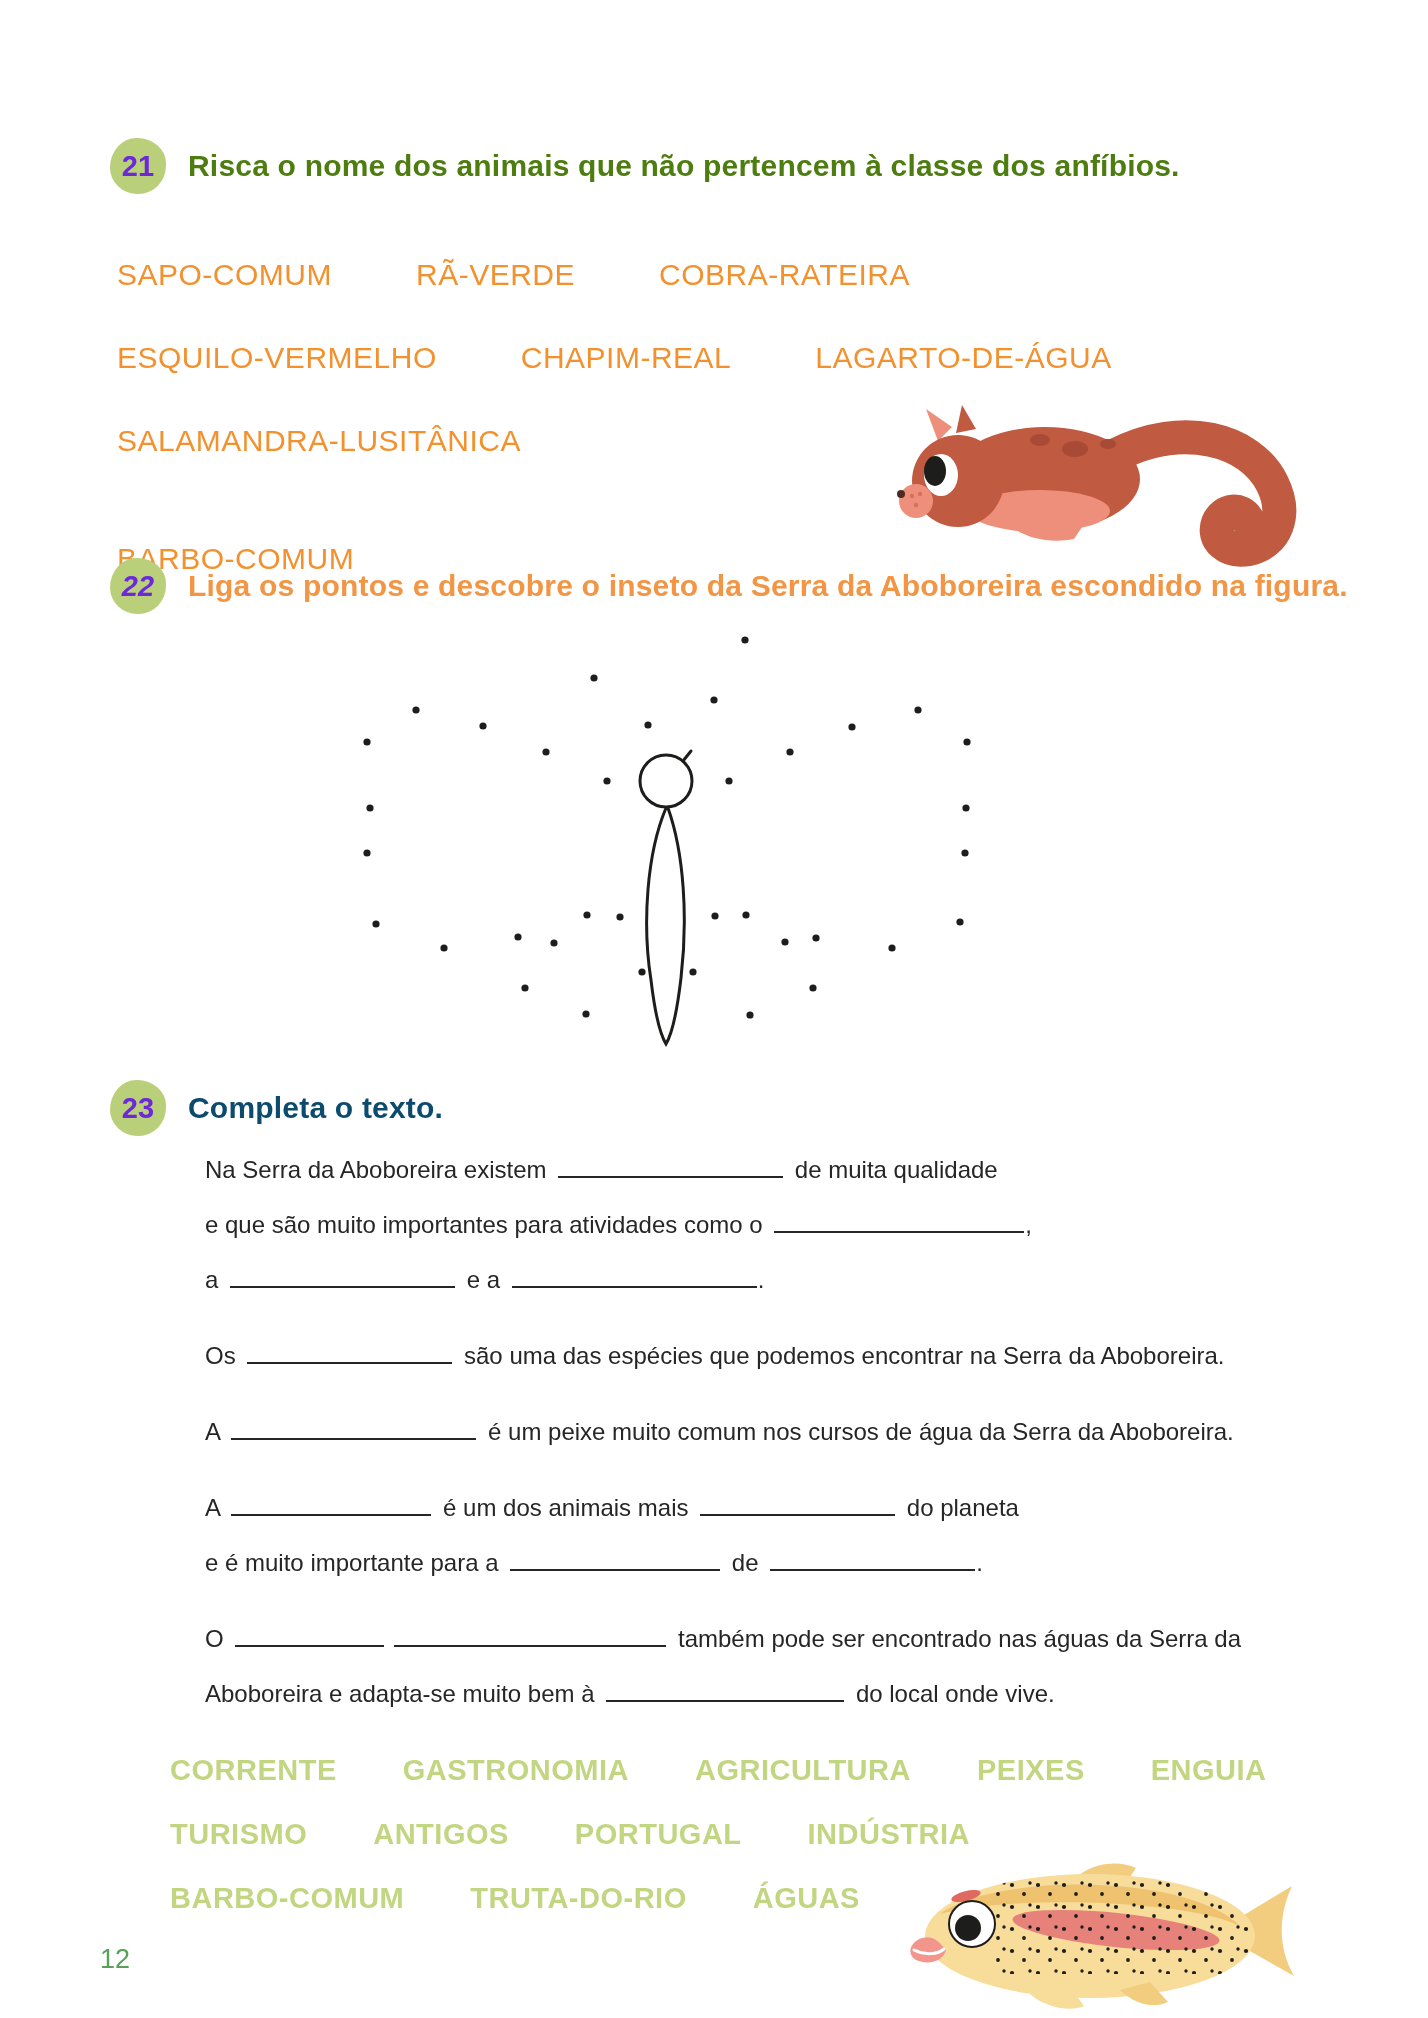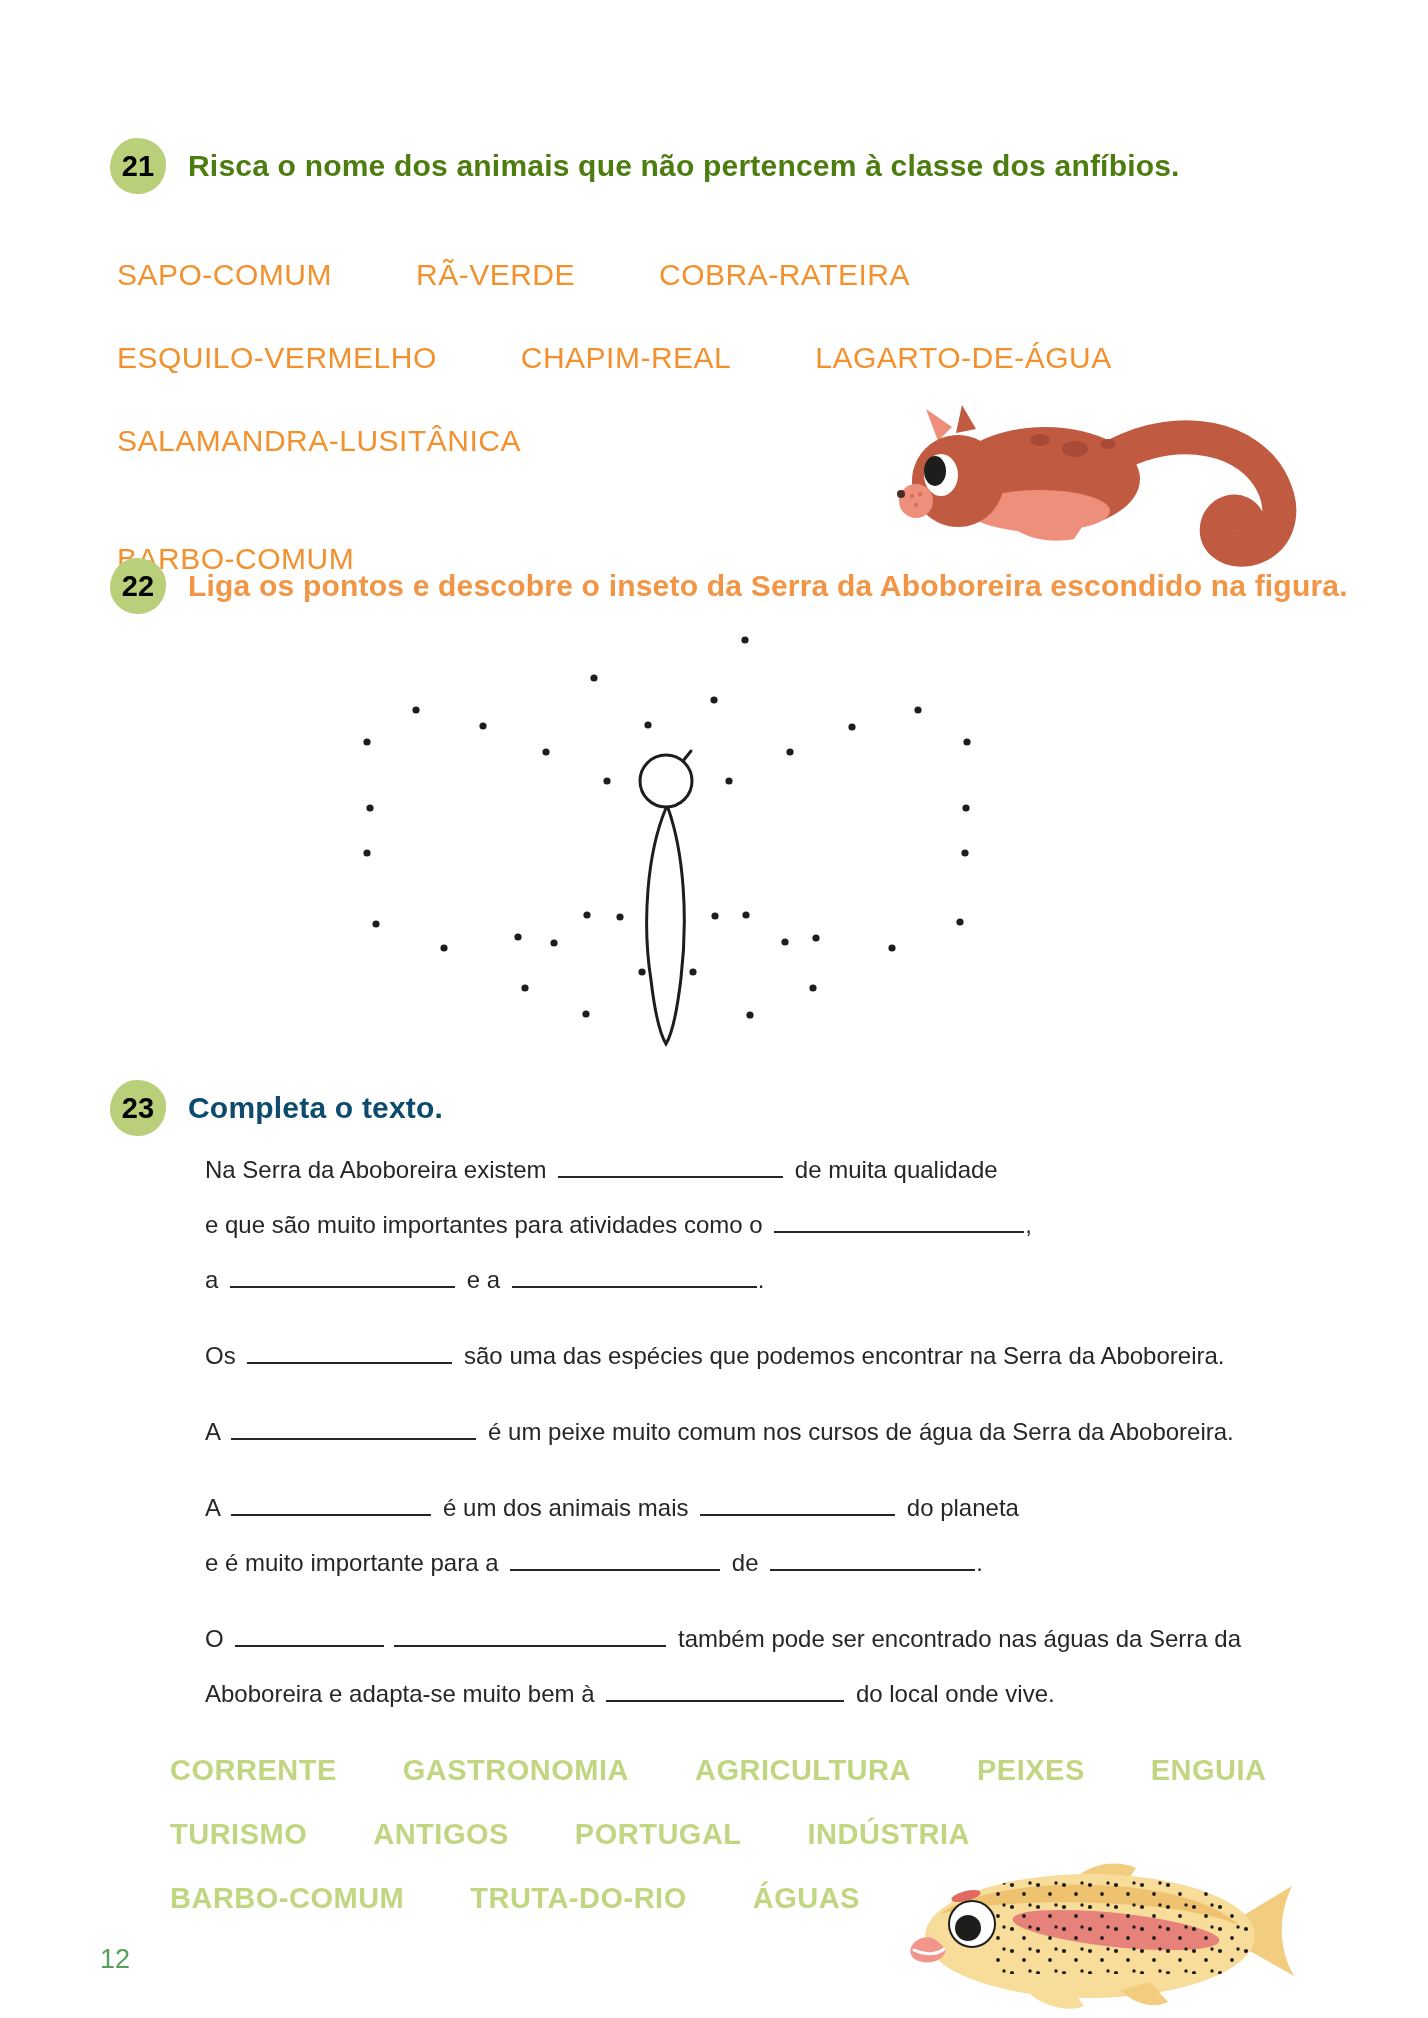--- a/index.html
+++ b/index.html
@@ -5,21 +5,21 @@
   html,body{margin:0;padding:0;background:#ffffff;}
   .page{
     position:relative;width:1428px;height:2018px;margin:0 auto;background:#ffffff;
     font-family:"Liberation Sans",sans-serif;overflow:hidden;
   }
   
   .ex-header{position:absolute;display:flex;align-items:center;gap:22px;}
   .badge{
     width:56px;height:56px;border-radius:48% 52% 50% 50%/54% 46% 52% 48%;
     display:flex;align-items:center;justify-content:center;
-    color:#000000;font-weight:bold;font-size:29px;flex:0 0 auto;
+    color:#6d28d9;font-weight:bold;font-size:29px;flex:0 0 auto;
   }
   .ex-title{font-weight:bold;font-size:30px;letter-spacing:.2px;}
   
   .word-row{position:absolute;left:117px;display:flex;gap:84px;white-space:nowrap;}
   .word-row span{font-weight:normal;font-size:30px;letter-spacing:.5px;}
   
   .dot-figure{position:absolute;left:330px;top:618px;width:680px;height:460px;}
   
   .fill-text{position:absolute;left:205px;top:1142px;width:1100px;font-size:24px;color:#262626;}
   .para{margin:0 0 21px 0;}
@@ -70,21 +70,21 @@
     <ellipse cx="63" cy="92" rx="17" ry="21" fill="#ffffff"></ellipse>
     <ellipse cx="57" cy="88" rx="11" ry="15" fill="#1d1d1b"></ellipse>
     <circle cx="38" cy="118" r="17" fill="#ee8f7c"></circle>
     <circle cx="23" cy="111" r="4" fill="#4a2c22"></circle>
     <circle cx="34" cy="113" r="2.2" fill="#d9705f"></circle>
     <circle cx="42" cy="111" r="2.2" fill="#d9705f"></circle>
     <circle cx="38" cy="122" r="2.2" fill="#d9705f"></circle>
   </svg>
 
   <div class="ex-header" style="left:110px;top:558px;">
-    <div class="badge badge-green" style="background: rgb(185, 207, 122);">22</div>
+    <div class="badge badge-green" style="background: rgb(185, 207, 122); font-style: italic;">22</div>
     <div class="ex-title title-orange" style="color: rgb(242, 149, 68);">Liga os pontos e descobre o inseto da Serra da Aboboreira escondido na figura.</div>
   </div>
 
   <svg class="dot-figure" viewBox="0 0 680 460">
     <circle cx="336" cy="163" r="26" fill="none" stroke="#1d1d1b" stroke-width="3"></circle>
     <line x1="353" y1="143" x2="361" y2="133" stroke="#1d1d1b" stroke-width="3" stroke-linecap="round"></line>
     <path d="M336,190 C317,235 312,305 321,362 C325,396 330,416 336,426 C342,416 347,394 351,360 C358,300 354,235 338,190 Z" fill="none" stroke="#1d1d1b" stroke-width="3"></path>
     <g id="dots-layer">
         <circle cx="415" cy="22" r="3.6" fill="#1d1d1b"></circle>
         <circle cx="264" cy="60" r="3.6" fill="#1d1d1b"></circle>

